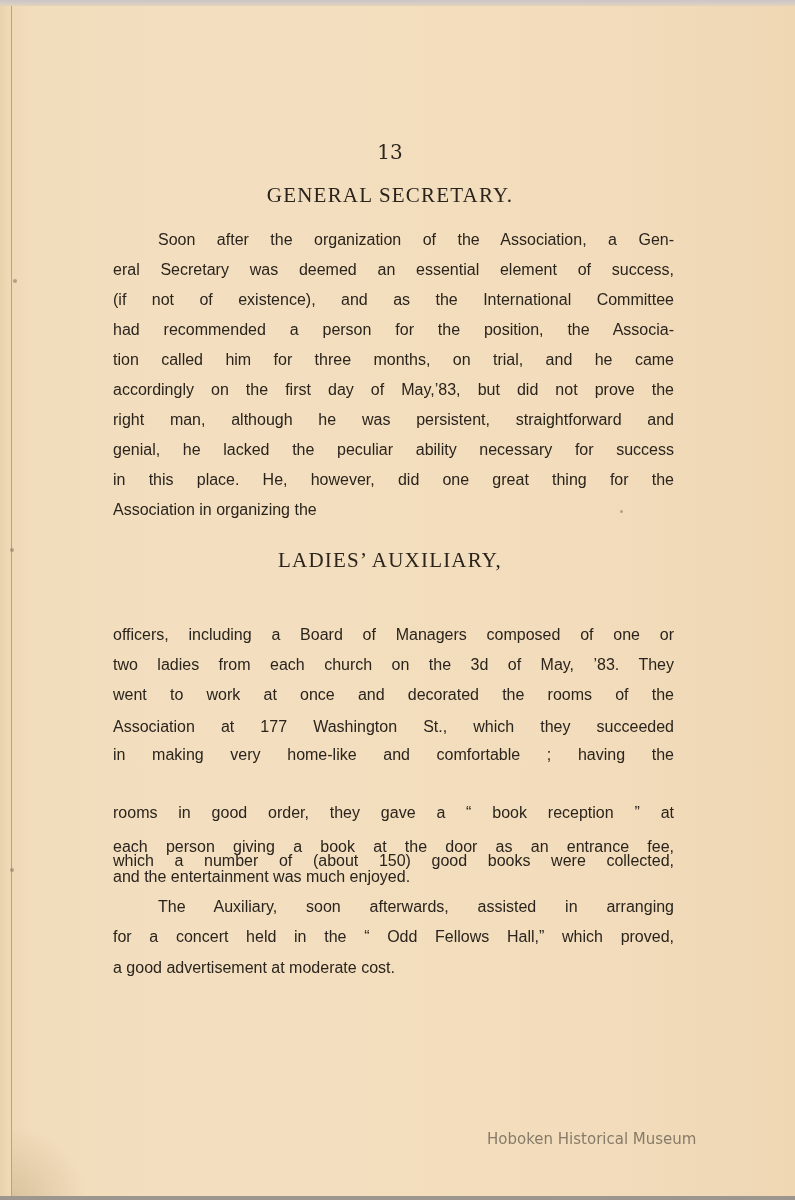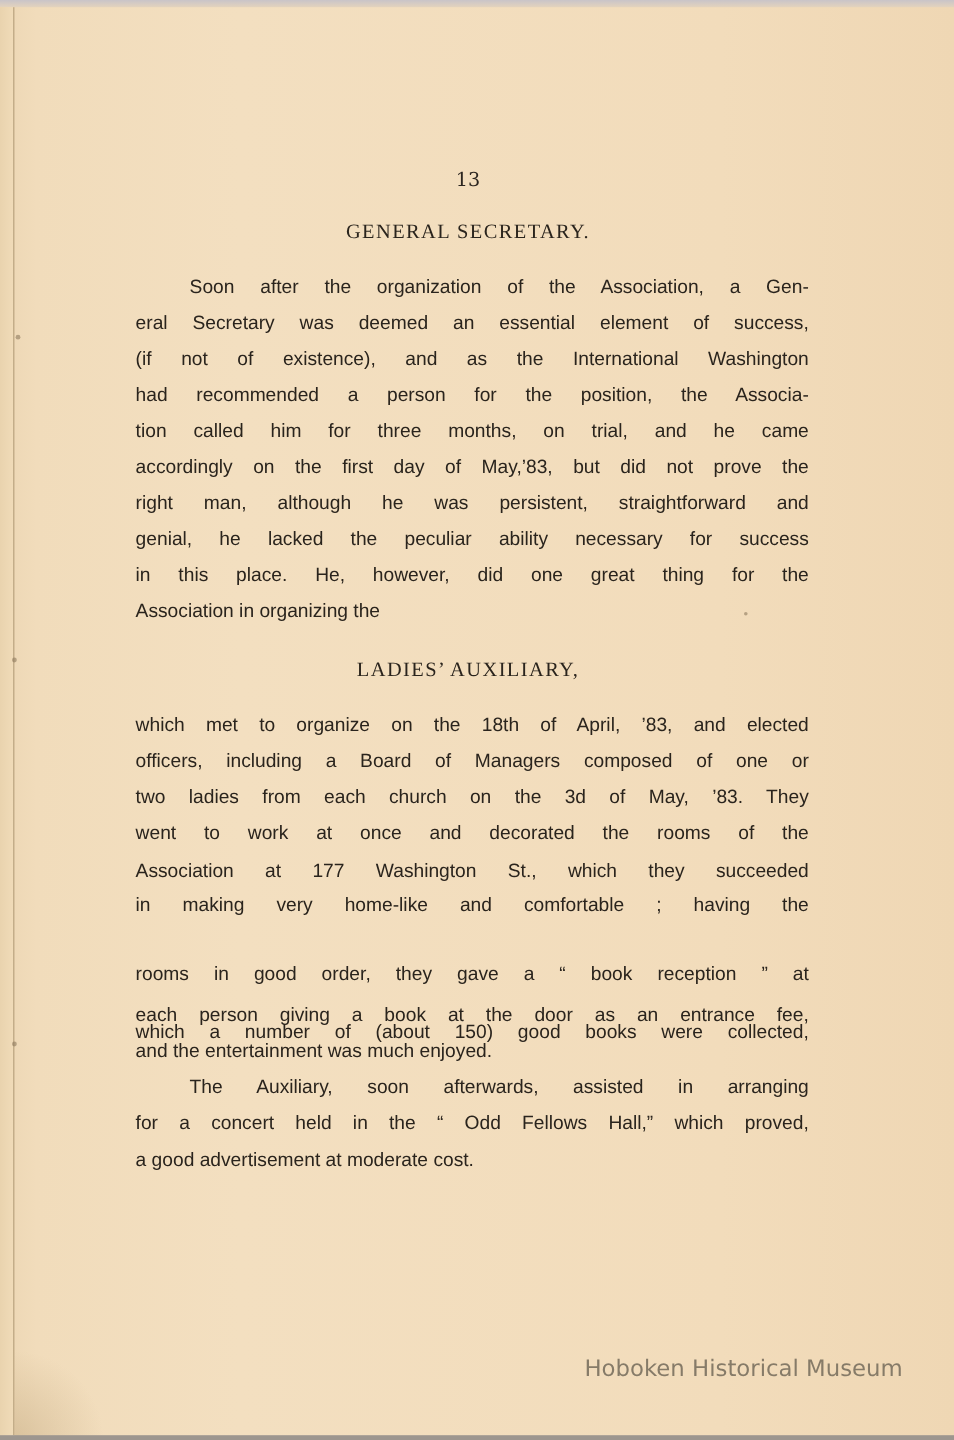--- a/index.html
+++ b/index.html
@@ -53,29 +53,29 @@
       border-radius: 50%;
       background: #8d7a5d;
       opacity: 0.6;
     }
     .page-number {
       position: absolute;
       left: 0; width: 780px;
       top: 140px;
       text-align: center;
       font-family: "DejaVu Serif", serif;
-      font-size: 16px;
+      font-size: 20px;
       color: #2c2620;
     }
     .heading {
       position: absolute;
       left: 0; width: 780px;
       text-align: center;
       font-family: "Liberation Serif", serif;
-      font-size: 17px;
+      font-size: 21px;
       letter-spacing: 1.2px;
       color: #2a241d;
     }
     .heading.h1 { top: 183px; }
     .heading.h2 { top: 548px; }
     .line {
       position: absolute;
       left: 113px;
       width: 561px;
       font-family: Liberation Sans, sans-serif;
@@ -85,21 +85,21 @@
       text-align: justify;
       text-align-last: justify;
       line-height: 24px;
     }
     .line.last { text-align-last: left; }
     .line.indent { left: 158px; width: 516px; }
     .watermark {
       position: absolute;
       left: 487px; top: 1130px;
       font-family: "DejaVu Sans", sans-serif;
-      font-size: 19px;
+      font-size: 15px;
       color: #7b7160;
       opacity: 0.9;
     }
   </style>
 </head>
 <body>
 
 <div class="scan">
   <div class="top-edge"></div>
   <div class="spine-strip"></div>
@@ -109,32 +109,31 @@
   <div class="mark" style="left:10px;top:548px;"></div>
   <div class="mark" style="left:10px;top:868px;"></div>
   <div class="mark" style="left:620px;top:510px;width:3px;height:3px;"></div>
 
   <div class="page-number">13</div>
 
   <div class="heading h1">GENERAL SECRETARY.</div>
 
   <div class="line indent" style="top:228px;">Soon after the organization of the Association, a Gen-</div>
   <div class="line" style="top:258px;">eral Secretary was deemed an essential element of success,</div>
-  <div class="line" style="top:288px;">(if not of existence), and as the International Washington</div>
+  <div class="line" style="top:288px;">(if not of existence), and as the International Committee</div>
   <div class="line" style="top:318px;">had recommended a person for the position, the Associa-</div>
   <div class="line" style="top:348px;">tion called him for three months, on trial, and he came</div>
   <div class="line" style="top:378px;">accordingly on the first day of May,’83, but did not prove the</div>
   <div class="line" style="top:408px;">right man, although he was persistent, straightforward and</div>
   <div class="line" style="top:438px;">genial, he lacked the peculiar ability necessary for success</div>
   <div class="line" style="top:468px;">in this place.  He, however, did one great thing for the</div>
   <div class="line last" style="top:498px;">Association in organizing the</div>
 
   <div class="heading h2">LADIES’ AUXILIARY,</div>
 
-  <div class="line" style="top:593px;">which met to organize on the 18th of April, ’83, and elected</div>
   <div class="line" style="top:623px;">officers, including a Board of Managers composed of one or</div>
   <div class="line" style="top:653px;">two ladies from each church on the 3d of May, ’83.   They</div>
   <div class="line" style="top:683px;">went to work at once and decorated the rooms of the</div>
   <div class="line" style="top:715px;">Association at 177 Washington St., which they succeeded</div>
   <div class="line" style="top:743px;">in making very home-like and comfortable ; having the</div>
   <div class="line" style="top:773px;margin-top:28px;">rooms in good order, they gave a “ book reception ” at</div>
   <div class="line" style="top:805px;margin-top:44px;">which a number of (about 150) good books were collected,</div>
   <div class="line" style="top:835px;">each person giving a book at the door as an entrance fee,</div>
   <div class="line last" style="top:865px;">and the entertainment was much enjoyed.</div>
   <div class="line indent" style="top:895px;">The Auxiliary, soon afterwards, assisted in arranging</div>

